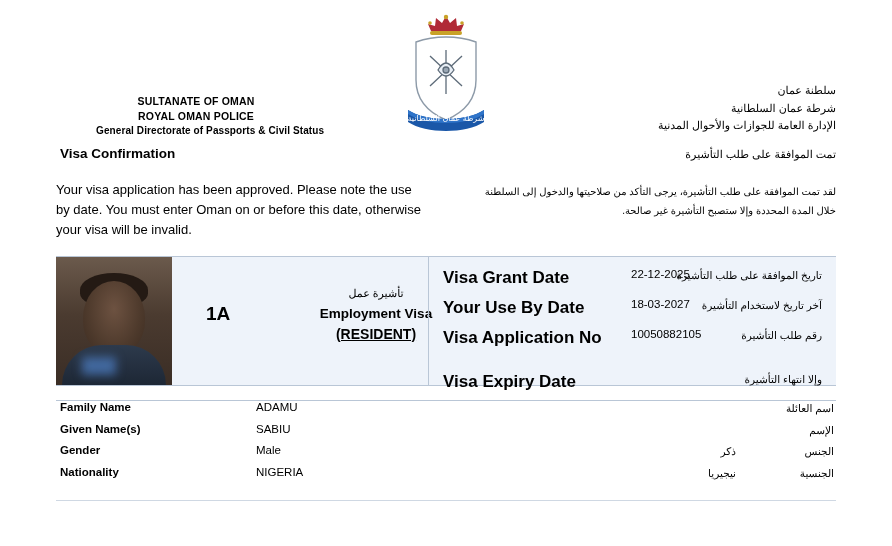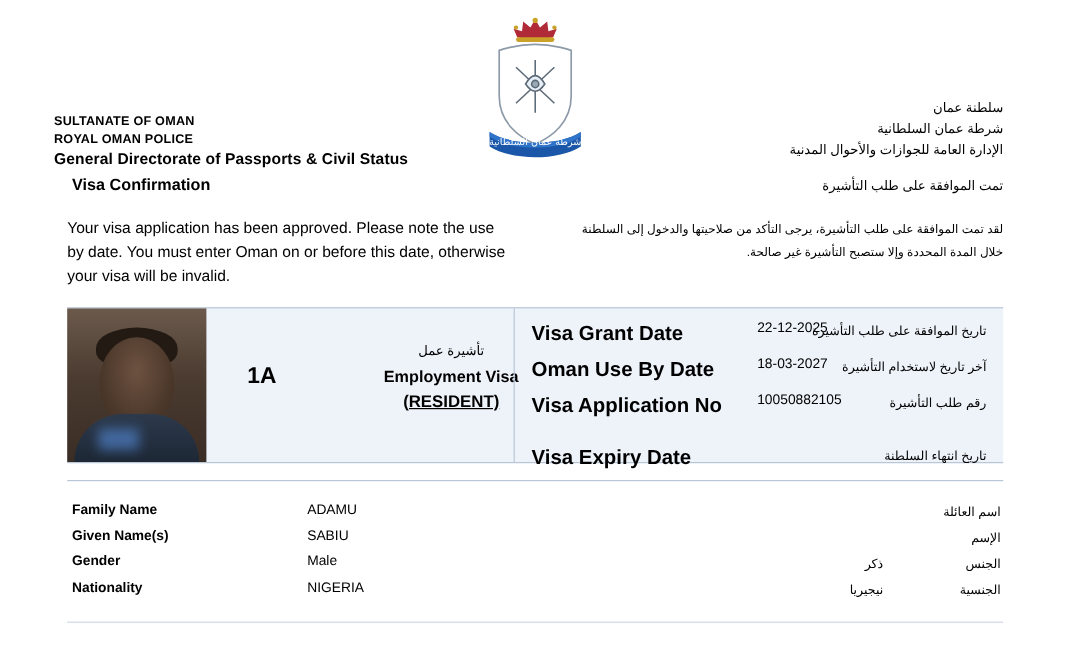--- a/index.html
+++ b/index.html
@@ -24,38 +24,40 @@
   .emblem {
     position: absolute;
     left: 50%;
     top: 14px;
     transform: translateX(-50%);
     width: 120px;
     height: 118px;
   }
   .header-left {
     position: absolute;
-    left: 45px;
+    left: 68px;
     top: 94px;
     line-height: 1.45;
+    text-align: center;
   }
   .header-left .ln1 {
     font-size: 10.5px;
     font-weight: bold;
     letter-spacing: .2px;
   }
   .header-left .ln2 {
     font-size: 10.5px;
     font-weight: bold;
     letter-spacing: .2px;
   }
   .header-left .ln3 {
-    font-size: 13px;
+    font-size: 10px;
     font-weight: bold;
     letter-spacing: .1px;
+    margin-left: 28px;
   }
   .header-right {
     position: absolute;
     right: 56px;
     top: 82px;
     text-align: right;
     direction: rtl;
     line-height: 1.6;
     font-size: 11px;
   }
@@ -236,21 +238,21 @@
     top: 1px;
     font-size: 10.5px;
     direction: rtl;
   }
 
   
   .details {
     position: relative;
     margin: 14px 56px 0 56px;
     border-top: 1px solid #b9c6d6;
-    padding-top: 18px;
+    padding-top: 0;
   }
   .d-row {
     position: relative;
     height: 21.5px;
   }
   .d-label {
     position: absolute;
     left: 4px;
     top: 0;
     font-size: 11.5px;
@@ -361,33 +363,33 @@
 
   <div class="visa-divider"></div>
 
   <div class="visa-fields">
     <div class="vf-row first">
       <div class="vf-label">Visa Grant Date</div>
       <div class="vf-value">22-12-2025</div>
       <div class="vf-ar">تاريخ الموافقة على طلب التأشيرة</div>
     </div>
     <div class="vf-row">
-      <div class="vf-label">Oman Use By Date</div>
+      <div class="vf-label">Your Use By Date</div>
       <div class="vf-value">18-03-2027</div>
       <div class="vf-ar">آخر تاريخ لاستخدام التأشيرة</div>
     </div>
     <div class="vf-row">
       <div class="vf-label">Visa Application  No</div>
       <div class="vf-value">10050882105</div>
       <div class="vf-ar">رقم طلب التأشيرة</div>
     </div>
     <div class="vf-row last">
       <div class="vf-label">Visa Expiry Date</div>
       <div class="vf-value"></div>
-      <div class="vf-ar">تاريخ انتهاء السلطنة</div>
+      <div class="vf-ar">وإلا انتهاء التأشيرة</div>
     </div>
   </div>
 </div>
 
 <div class="details">
 
   <div class="d-row">
     <div class="d-label">Family Name</div>
     <div class="d-value">ADAMU</div>
     <div class="d-ar-mid"></div>

